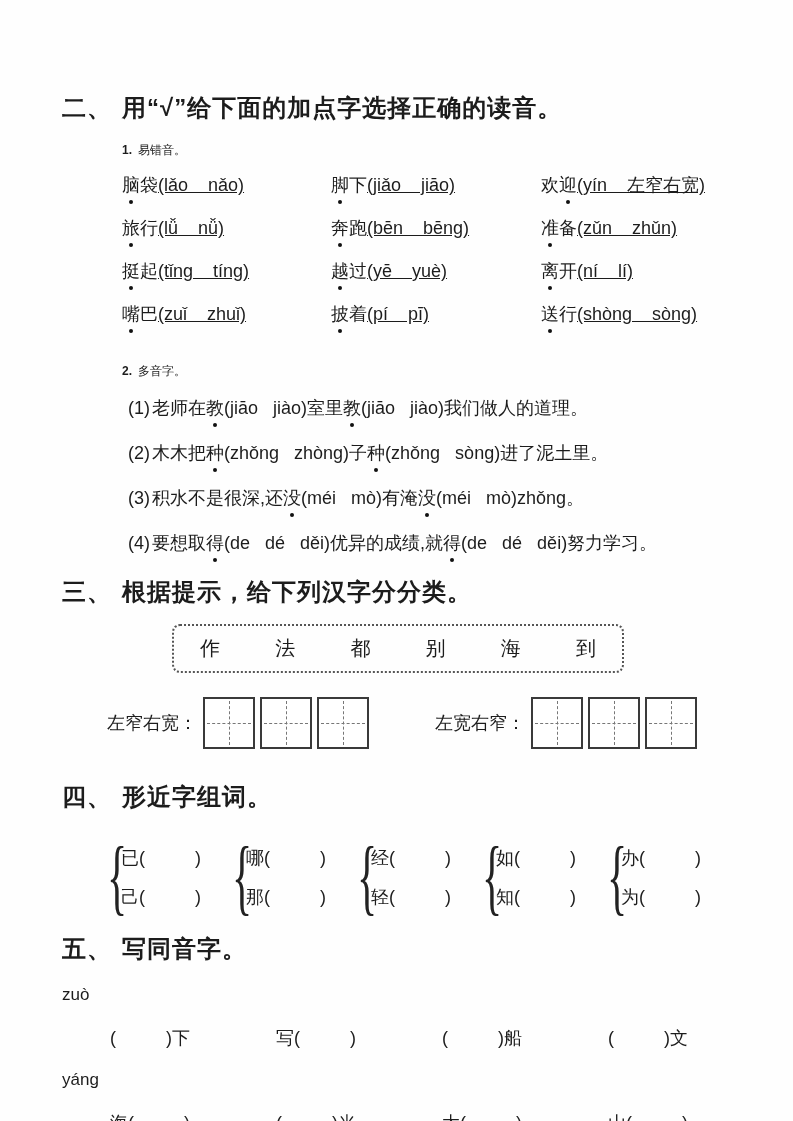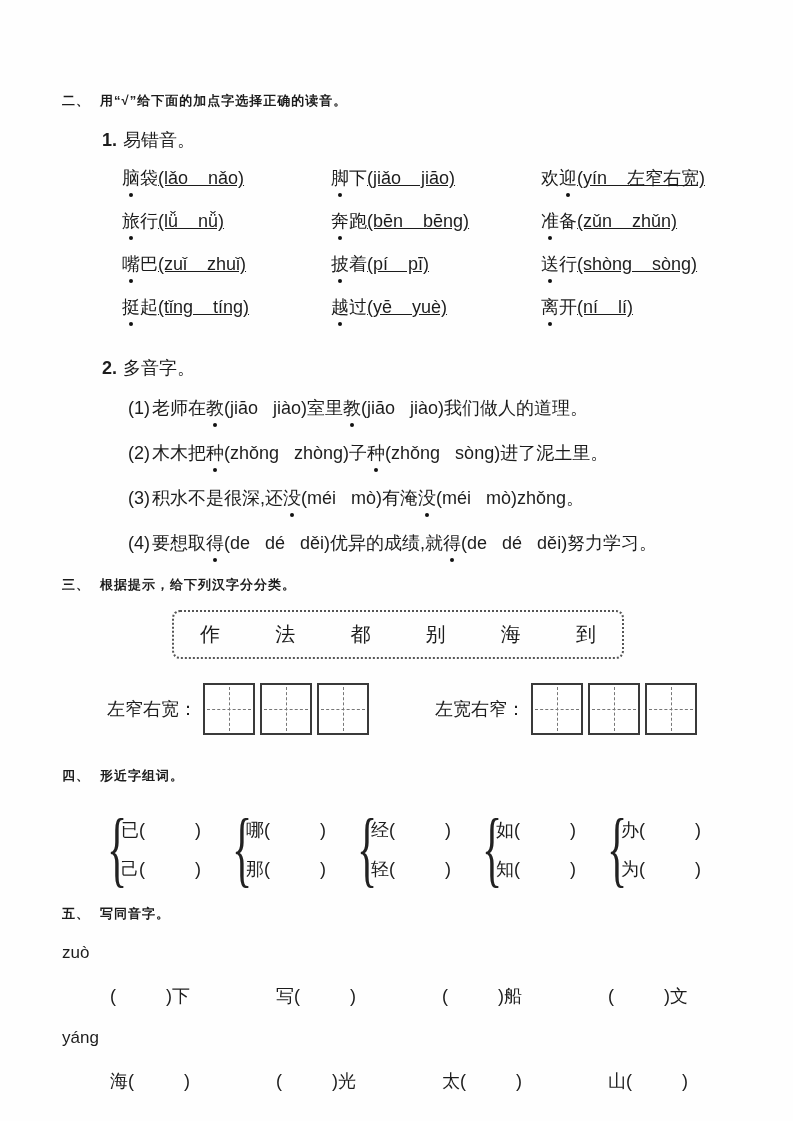--- a/index.html
+++ b/index.html
@@ -9,23 +9,23 @@
     color:#1c1c1c;
     font-family:"Liberation Sans", sans-serif;
   }
   .page {
     width:793px; height:1121px;
     padding:92px 55px 0 62px;
     display:flex; flex-direction:column;
     overflow:hidden;
     background:#fefefe;
   }
-  .sec-header { font-size:13px; font-weight:bold; letter-spacing:1px; }
+  .sec-header { font-size:24px; font-weight:bold; letter-spacing:1px; }
   .sec-num { margin-right:10px; }
-  .sub-header { font-size:18px; margin:18px 0 0 40px; }
+  .sub-header { font-size:12px; margin:18px 0 0 60px; }
   .sub-num { font-weight:bold; margin-right:6px; }
 
   
   .words { margin:14px 0 0 60px; }
   .word-row { display:grid; grid-template-columns:209px 210px auto; margin-bottom:19px; }
   .word-item { font-size:18px; white-space:pre;text-decoration:underline; }
   .hanzi { position:relative; display:inline-block; }
   .hanzi.dot::after {
     content:""; position:absolute; left:50%; bottom:-7px;
     width:4px; height:4px; margin-left:-2px; border-radius:50%; background:#111;
@@ -87,28 +87,28 @@
         <span class="word-item"><span class="hanzi dot">脑</span><span class="hanzi">袋</span><span class="pinyin">(lǎo    nǎo)</span></span>
         <span class="word-item"><span class="hanzi dot">脚</span><span class="hanzi">下</span><span class="pinyin">(jiǎo    jiāo)</span></span>
         <span class="word-item"><span class="hanzi">欢</span><span class="hanzi dot">迎</span><span class="pinyin">(yín    左窄右宽)</span></span>
       </div>
       <div class="word-row">
         <span class="word-item"><span class="hanzi dot">旅</span><span class="hanzi">行</span><span class="pinyin">(lǚ    nǚ)</span></span>
         <span class="word-item"><span class="hanzi dot">奔</span><span class="hanzi">跑</span><span class="pinyin">(bēn    bēng)</span></span>
         <span class="word-item"><span class="hanzi dot">准</span><span class="hanzi">备</span><span class="pinyin">(zǔn    zhǔn)</span></span>
       </div>
       <div class="word-row">
+        <span class="word-item"><span class="hanzi dot">挺</span><span class="hanzi">起</span><span class="pinyin">(tǐng    tíng)</span></span>
+        <span class="word-item"><span class="hanzi dot">越</span><span class="hanzi">过</span><span class="pinyin">(yē    yuè)</span></span>
+        <span class="word-item"><span class="hanzi dot">离</span><span class="hanzi">开</span><span class="pinyin">(ní    lí)</span></span>
+      </div>
+      <div class="word-row">
         <span class="word-item"><span class="hanzi dot">嘴</span><span class="hanzi">巴</span><span class="pinyin">(zuǐ    zhuǐ)</span></span>
         <span class="word-item"><span class="hanzi dot">披</span><span class="hanzi">着</span><span class="pinyin">(pí    pī)</span></span>
         <span class="word-item"><span class="hanzi dot">送</span><span class="hanzi">行</span><span class="pinyin">(shòng    sòng)</span></span>
-      </div>
-      <div class="word-row">
-        <span class="word-item"><span class="hanzi dot">挺</span><span class="hanzi">起</span><span class="pinyin">(tǐng    tíng)</span></span>
-        <span class="word-item"><span class="hanzi dot">越</span><span class="hanzi">过</span><span class="pinyin">(yē    yuè)</span></span>
-        <span class="word-item"><span class="hanzi dot">离</span><span class="hanzi">开</span><span class="pinyin">(ní    lí)</span></span>
       </div>
     </div>
 
   <div class="sub-header">
     <span class="sub-num">2.</span><span>多音字。</span>
   </div>
 
   <div class="sentences">
       <div class="sentence"><span class="snum">(1)</span><span>老师在</span><span class="hanzi dot">教</span><span>(jiāo   jiào)室里</span><span class="hanzi dot">教</span><span>(jiāo   jiào)我们做人的道理。</span></div>
       <div class="sentence"><span class="snum">(2)</span><span>木木把</span><span class="hanzi dot">种</span><span>(zhǒng   zhòng)子</span><span class="hanzi dot">种</span><span>(zhǒng   sòng)进了泥土里。</span></div>

